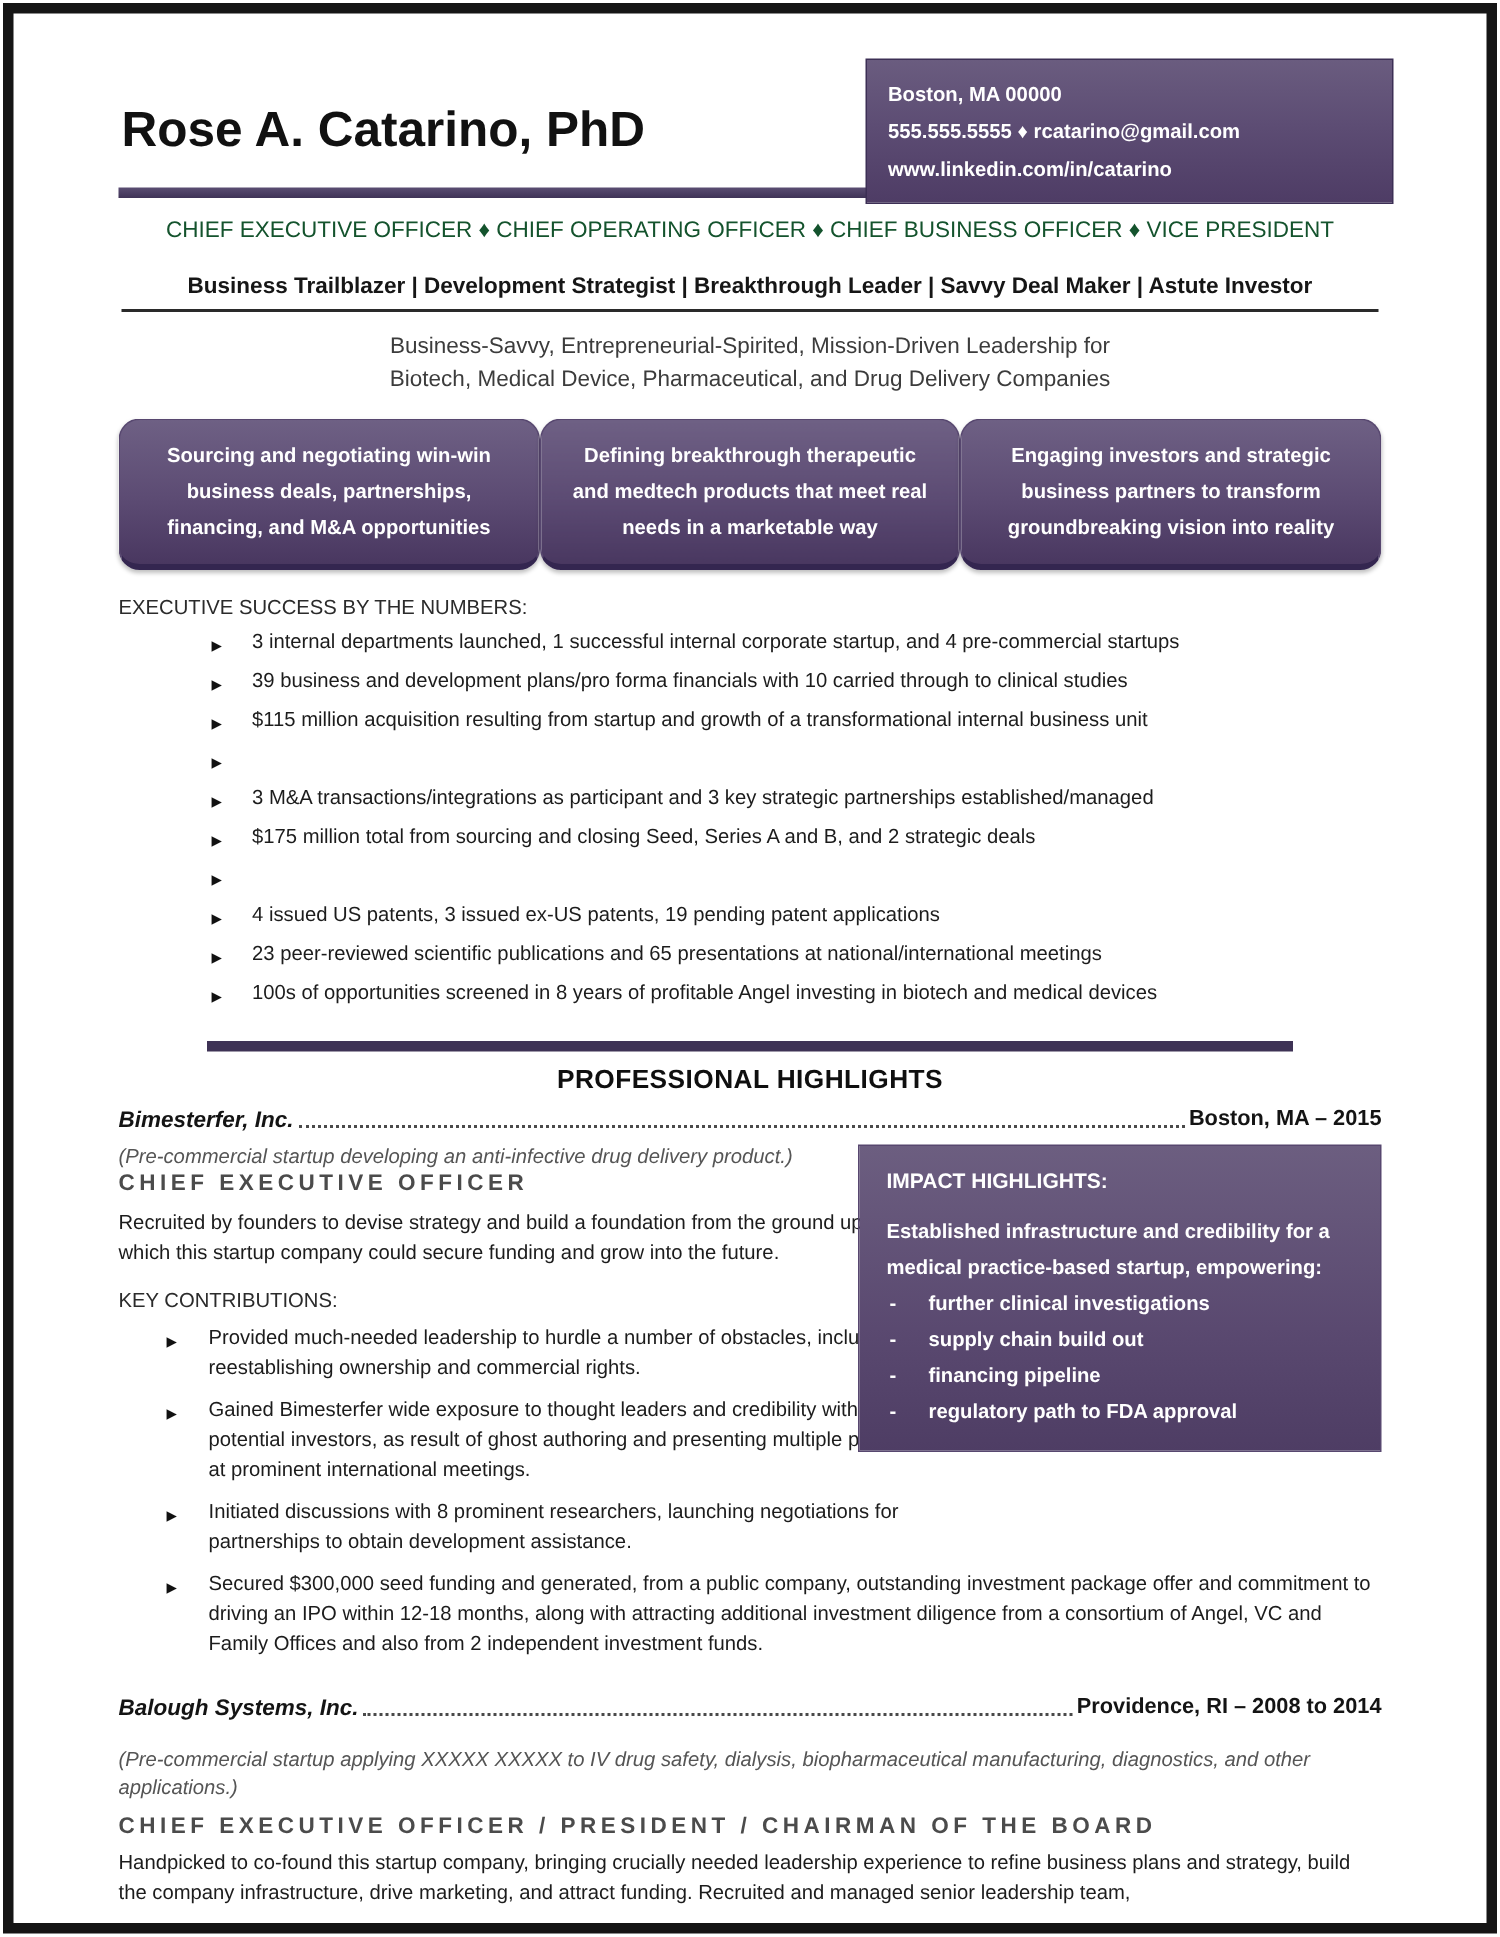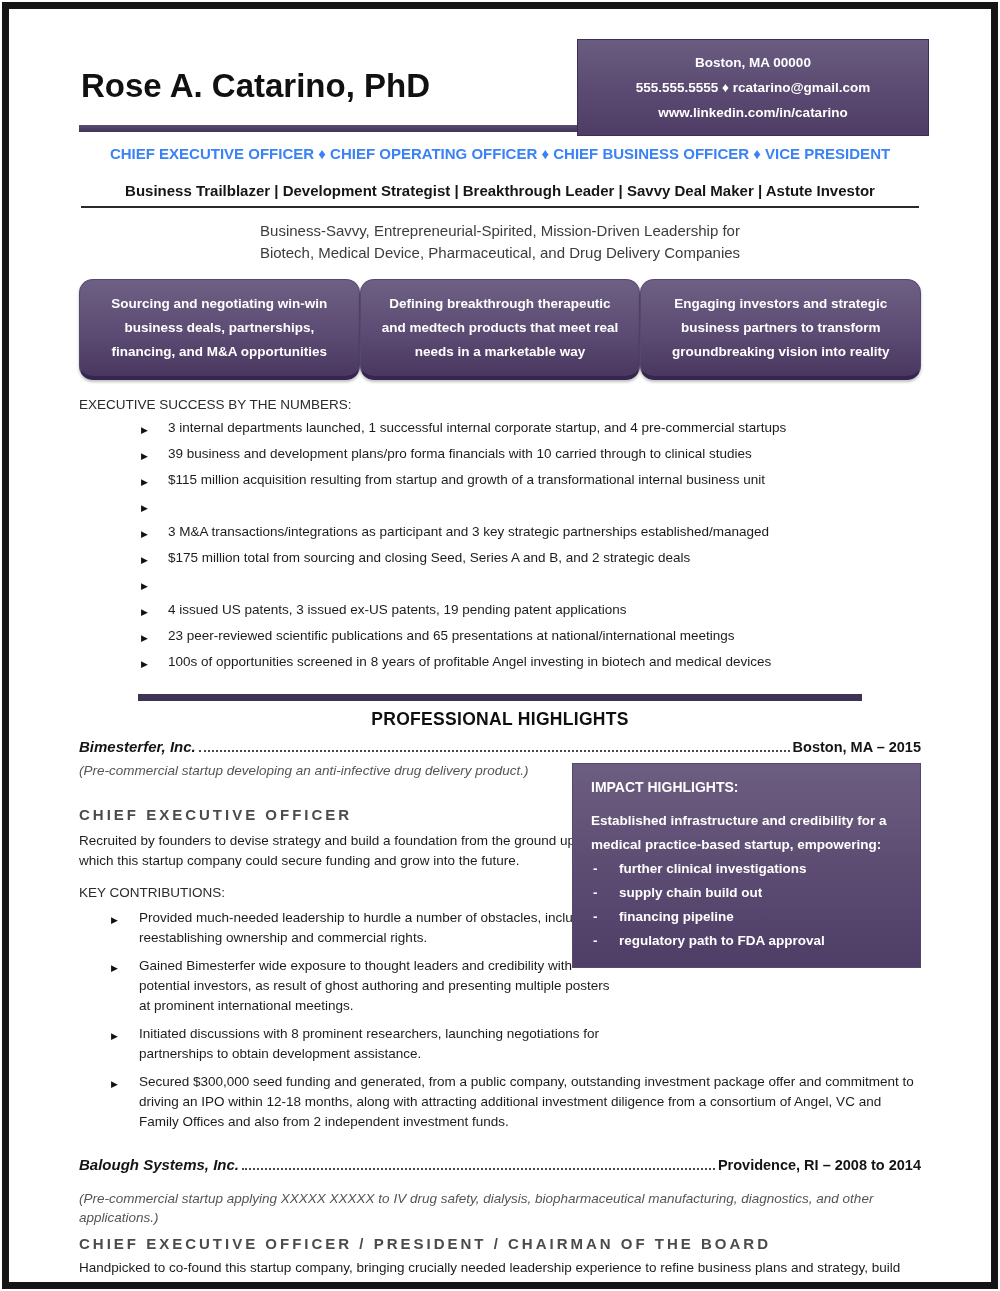--- a/index.html
+++ b/index.html
@@ -3,56 +3,56 @@
 <meta charset="utf-8">
 <style>
   html,body{margin:0;padding:0;background:#fff;}
   body{width:1000px;height:1291px;font-family:"Liberation Sans",sans-serif;}
   .frame{box-sizing:border-box;width:996px;height:1287px;margin:2px;border:7px solid #151515;
          background:#fff;position:relative;color:#1c1c1c;overflow:hidden;}
   .content{padding:0 70px;}
 
   
   .contact-box{position:absolute;top:30px;right:62px;width:352px;box-sizing:border-box;
-    padding:10px 14px;text-align:center;color:#fff;font-weight:bold;font-size:13.5px;line-height:25px;
+    padding:10px 14px;text-align:left;color:#fff;font-weight:bold;font-size:13.5px;line-height:25px;
     background:linear-gradient(180deg,#6a5c7f 0%,#5d4d74 45%,#4e3c65 100%);
     border:1px solid #3c2f55;}
   .contact-line{white-space:nowrap;}
   .name{font-size:33px;font-weight:bold;margin:58px 0 0 2px;color:#111;}
   .rule-1{margin-top:20px;height:7px;background:linear-gradient(180deg,#5a4d72,#3f3357);}
-  .titles-line{text-align:center;font-weight:bold;font-size:15px;margin-top:13px;color:#3b82f6;}
+  .titles-line{text-align:center;font-weight:normal;font-size:15px;margin-top:13px;color:#14532d;}
   .brand-line{margin:20px 2px 0;text-align:center;font-weight:bold;font-size:15px;
     padding-bottom:7px;border-bottom:2px solid #2a2a2a;color:#161616;}
   .tagline{margin-top:12px;text-align:center;font-size:15px;color:#3c3c3c;line-height:22px;}
 
   
   .boxes{display:flex;gap:0;margin-top:15px;}
   .value-box{flex:1;background:linear-gradient(180deg,#6e6084 0%,#5c4b73 55%,#493760 100%);
     border:1px solid #57476f;border-bottom:4px solid #342650;border-radius:14px;color:#fff;
     font-weight:bold;font-size:13.5px;line-height:24px;text-align:center;padding:12px 16px;
     box-shadow:0 2px 3px rgba(0,0,0,0.25);}
 
   
   .numbers-heading{margin-top:17px;font-size:13.5px;color:#2b2b2b;}
   .num-item{display:flex;margin-top:8px;padding-left:62px;font-size:13.5px;line-height:16px;}
   .arrow{width:27px;flex:none;font-size:9px;padding-top:2px;color:#111;}
 
   
   .rule-2{width:724px;height:7px;background:#3e3255;margin:22px auto 0;}
   .section-title{text-align:center;font-weight:bold;font-size:17.5px;margin-top:8px;color:#0f0f0f;letter-spacing:0.3px;}
 
-  .company-row{display:flex;align-items:flex-end;margin-top:8px;}
+  .company-row{display:flex;margin-top:8px;}
   .company{font-weight:bold;font-style:italic;font-size:15px;white-space:nowrap;color:#141414;}
   .leader{flex:1;border-bottom:2px dotted #4a4a4a;margin:0 3px 3px;}
   .location{font-weight:bold;font-size:14.5px;white-space:nowrap;color:#141414;}
 
   .job-body{position:relative;margin-top:6px;}
   .left-col{width:545px;}
   .descriptor{font-style:italic;color:#555;font-size:13.5px;line-height:19px;}
-  .role{margin-top:26px;font-weight:bold;font-size:15px;color:#4b4b4b;letter-spacing:3px;}
+  .role{margin-top:0;font-weight:bold;font-size:15px;color:#4b4b4b;letter-spacing:3px;}
   .summary{margin-top:8px;font-size:13.5px;line-height:20px;color:#1c1c1c;}
   .kc-heading{margin-top:14px;font-size:13.5px;color:#2b2b2b;}
   .kc-item{display:flex;margin-top:8px;padding-left:32px;font-size:13.5px;line-height:20px;}
   .kc-item .arrow{width:28px;}
   .kc-full{padding-left:32px;margin-top:8px;}
 
   
   .impact-box{position:absolute;top:2px;right:0;width:349px;box-sizing:border-box;
     padding:15px 18px 14px;background:linear-gradient(180deg,#6c5e80 0%,#5a4970 60%,#4e3d64 100%);
     color:#fff;font-weight:bold;border:1px solid #57476f;}

